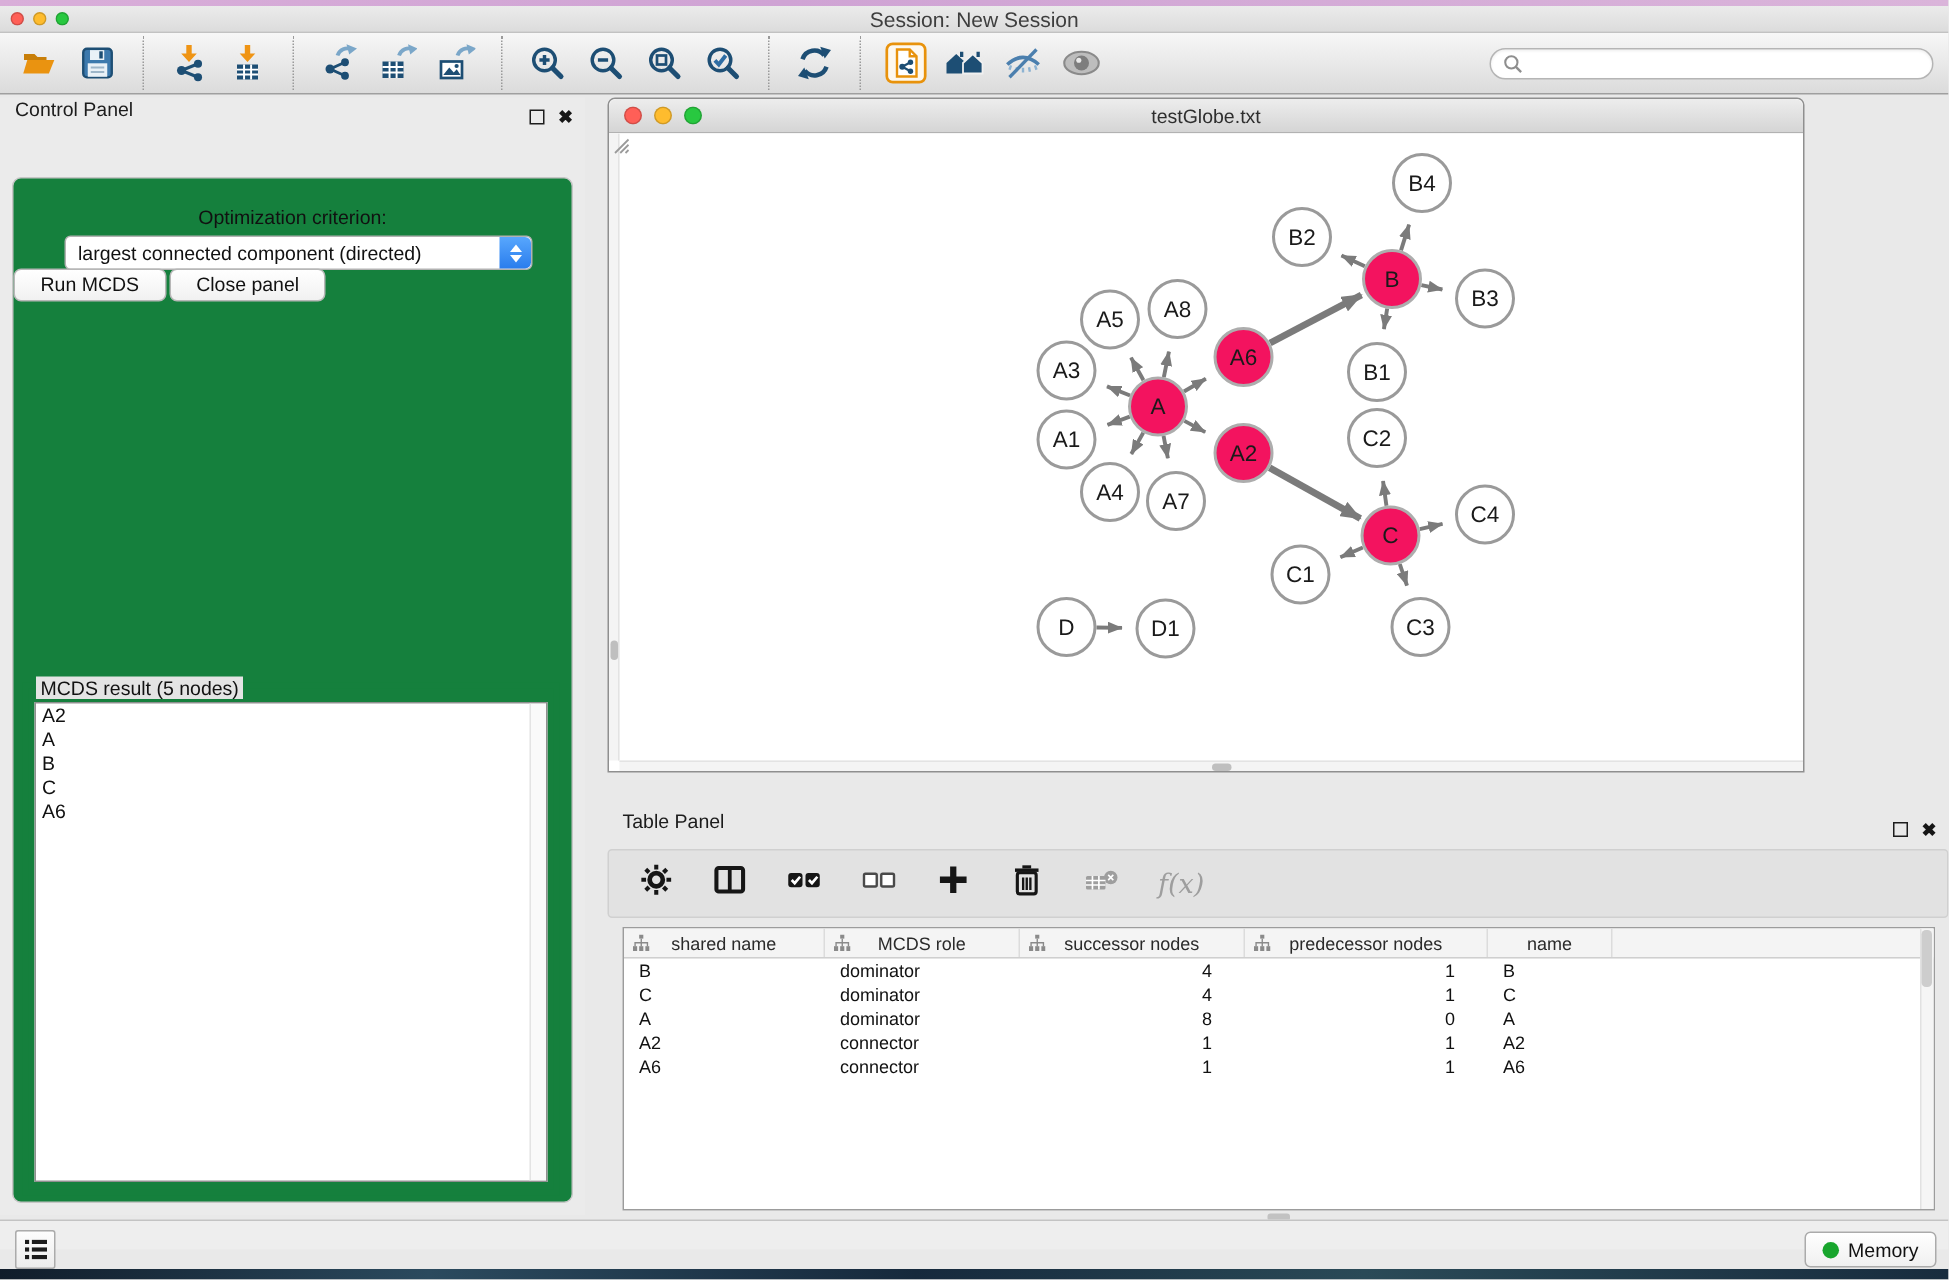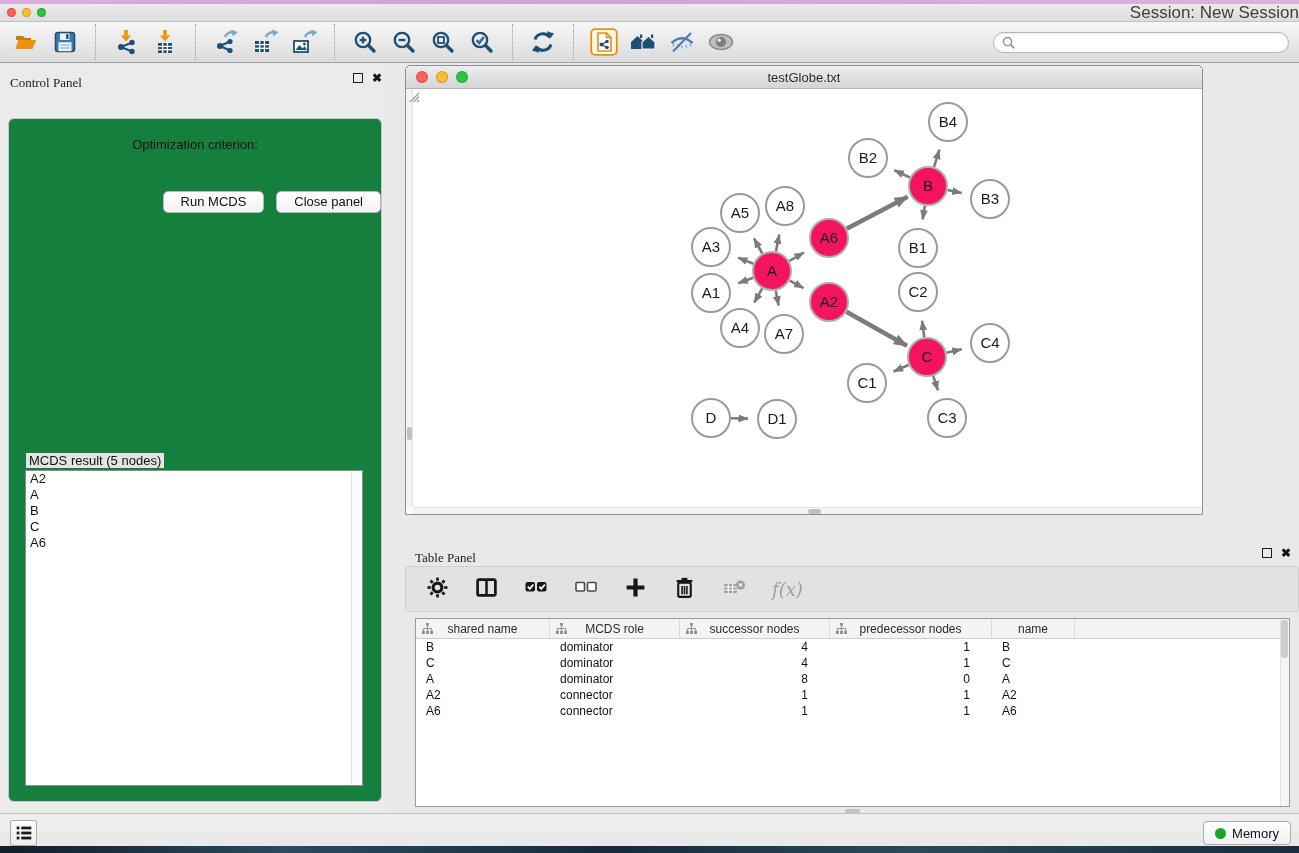--- a/index.html
+++ b/index.html
@@ -13,59 +13,59 @@
   .desktop-bottom { position:absolute; left:0; top:846px; width:100%; height:7px;
     background:linear-gradient(90deg,#101c2a,#2b4a5e 22%,#16293c 47%,#2a4a57 70%,#182c3e); }
 
   
   .app-titlebar { position:absolute; left:0; top:4px; width:100%; height:18px;
     background:linear-gradient(#ebebeb,#dcdcdc); border-bottom:1px solid #c2c2c2;
     display:flex; align-items:center; }
   .lights { position:absolute; left:7px; top:0; height:100%; display:flex; align-items:center; gap:6px; }
   .light { width:9px; height:9px; border-radius:50%; border:0.5px solid rgba(0,0,0,.18); }
   .light.red{background:#ff5f57}.light.yellow{background:#febc2e}.light.green{background:#28c840}
-  .app-title { width:100%; text-align:right; font-size:17px; color:#3e3e3e; }
+  .app-title { width:100%; text-align:center; font-size:14px; color:#3e3e3e; }
 
   
   .app-toolbar { position:absolute; left:0; top:22px; width:100%; height:41px;
     background:linear-gradient(#f7f7f7,#dbdbdb); border-bottom:1px solid #9f9f9f;
     display:flex; align-items:center; padding:0 10px 0 12px; gap:11px; }
   .tbtn { width:28px; height:28px; display:flex; align-items:center; justify-content:center; flex:0 0 auto; }
   .tsep { width:1px; height:36px; border-left:1px dotted #9a9a9a; margin:0 5px; flex:0 0 auto; }
   .search-field { margin-left:auto; width:296px; height:21px; background:#fff;
     border:1px solid #b5b5b5; border-radius:11px; display:flex; align-items:center; padding:0 8px;
     box-shadow:inset 0 1px 2px rgba(0,0,0,.07); }
   .search-field input { border:none; outline:none; flex:1; font-size:12px; background:transparent; margin-left:5px; }
 
   
   .control-panel { position:absolute; left:0; top:65px; width:390px; height:745px; background:#ebebeb; }
-  .panel-header { position:relative; height:26px; display:flex; align-items:flex-end;font-family:Liberation Serif, serif; }
+  .panel-header { position:relative; height:26px; display:flex; align-items:flex-start; }
   .panel-title { font-size:13px; color:#1c1c1c; margin-left:10px; }
   .win-btns { position:absolute; right:8px; top:0; height:100%; display:flex; align-items:center; gap:9px; }
   .float-glyph { width:10px; height:10px; border:1.6px solid #1d1d1d; background:transparent; }
   .close-glyph { font-size:12px; font-weight:bold; color:#161616; line-height:10px; }
   .cp-tabs { position:absolute; left:0; top:31px; width:100%; display:flex; justify-content:center; z-index:3; }
   .cp-tab { height:21px; line-height:19px; padding:0 13px; font-size:13px; color:#1a1a1a;
     background:#fff; border:1px solid #b9b9b9; border-radius:4px; margin:0 1px; }
   .cp-tab.sel { background:linear-gradient(#4aa3fd,#1f7ef0); border-color:#1e6fd2; color:#fff; }
   .cp-content { position:absolute; left:8px; right:8px; top:53px; bottom:8px;
     background:#15803d; border:1px solid #c6c6c6; border-radius:6px; }
   .opt-label { position:absolute; top:18px; width:100%; text-align:center; font-size:13px; color:#111; }
   .dropdown { position:absolute; left:34px; right:26px; top:38px; height:23px; background:#fff;
     border:1px solid #b2b2b2; border-radius:4px; }
   .dropdown .dd-text { display:block; line-height:21px; font-size:13px; color:#111; padding-left:8px; white-space:nowrap; }
   .dd-stepper { position:absolute; right:0px; top:0px; bottom:0px; width:21px;
     background:linear-gradient(#58a7fd,#2a7ded); border-radius:0 4px 4px 0;
     display:flex; flex-direction:column; align-items:center; justify-content:center; gap:2px; }
   .dd-up { width:0;height:0;border-left:4px solid transparent;border-right:4px solid transparent;border-bottom:5px solid #fff; }
   .dd-down { width:0;height:0;border-left:4px solid transparent;border-right:4px solid transparent;border-top:5px solid #fff; }
-  .cp-buttons { position:absolute; top:72px; width:100%; display:flex; justify-content:flex-end; gap:12px; }
+  .cp-buttons { position:absolute; top:60px; width:100%; display:flex; justify-content:flex-start; gap:2px; }
   .push-btn { height:22px; line-height:20px; padding:0 17px; font-size:13px; color:#111;
     background:linear-gradient(#ffffff,#f1f1f1); border:1px solid #b7b7b7; border-radius:5px; }
-  .result-group { position:absolute; left:6px; right:8px; top:336px; bottom:4px; border:6px solid #15803d; }
+  .result-group { position:absolute; left:6px; right:8px; top:336px; bottom:4px; border:4px solid #15803d; }
   .result-legend { position:absolute; top:-8px; left:5px; background:#e4e4e4; padding:0 3px; font-size:13px; color:#111; }
   .result-list { position:absolute; left:4px; right:4px; top:9px; bottom:5px; background:#fff;
     border:1px solid #8f8f8f; overflow:hidden; }
   .result-track { position:absolute; right:0; top:0; bottom:0; width:11px; background:#fafafa; border-left:1px solid #e4e4e4; }
   .mcds-item { font-size:13px; line-height:16px; padding-left:4px; color:#111; }
 
   
   .network-window { position:absolute; left:405px; top:65px; width:798px; height:450px;
     background:#fff; border:1px solid #8f8f8f; border-radius:5px 5px 0 0; }
   .nw-titlebar { position:relative; height:23px; background:linear-gradient(#ededed,#d5d5d5);
@@ -304,20 +304,27 @@
   <div class="control-panel">
     <div class="panel-header">
       <span class="panel-title">Control Panel</span>
       <span class="win-btns">
         <span class="float-glyph"></span>
         <span class="close-glyph">✖</span>
       </span>
     </div>
     <div class="cp-content">
       <div class="opt-label">Optimization criterion:</div>
+      <div class="dropdown">
+        <span class="dd-text">largest connected component (directed)</span>
+        <span class="dd-stepper">
+            <span class="dd-up"></span>
+            <span class="dd-down"></span>
+          </span>
+      </div>
       <div class="cp-buttons">
         <button class="push-btn">Run MCDS</button>
         <button class="push-btn">Close panel</button>
       </div>
       <div class="result-group">
         <span class="result-legend">MCDS result (5 nodes)</span>
         <div class="result-list">
           <div class="result-track"></div>
         <div class="mcds-item">A2</div>
             <div class="mcds-item">A</div>

